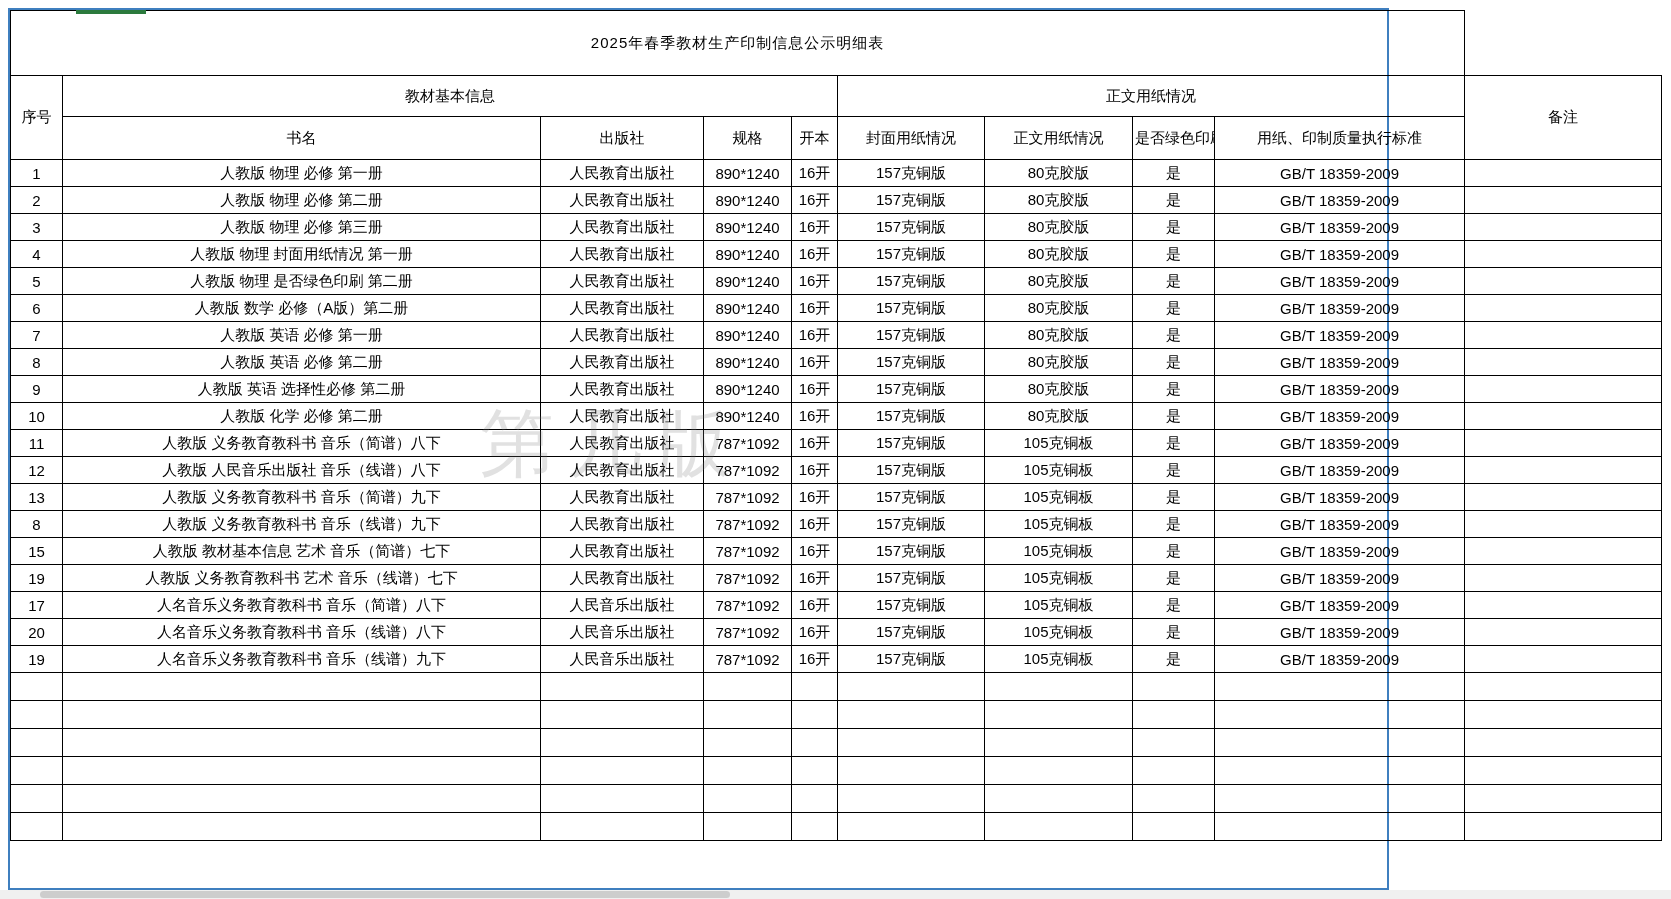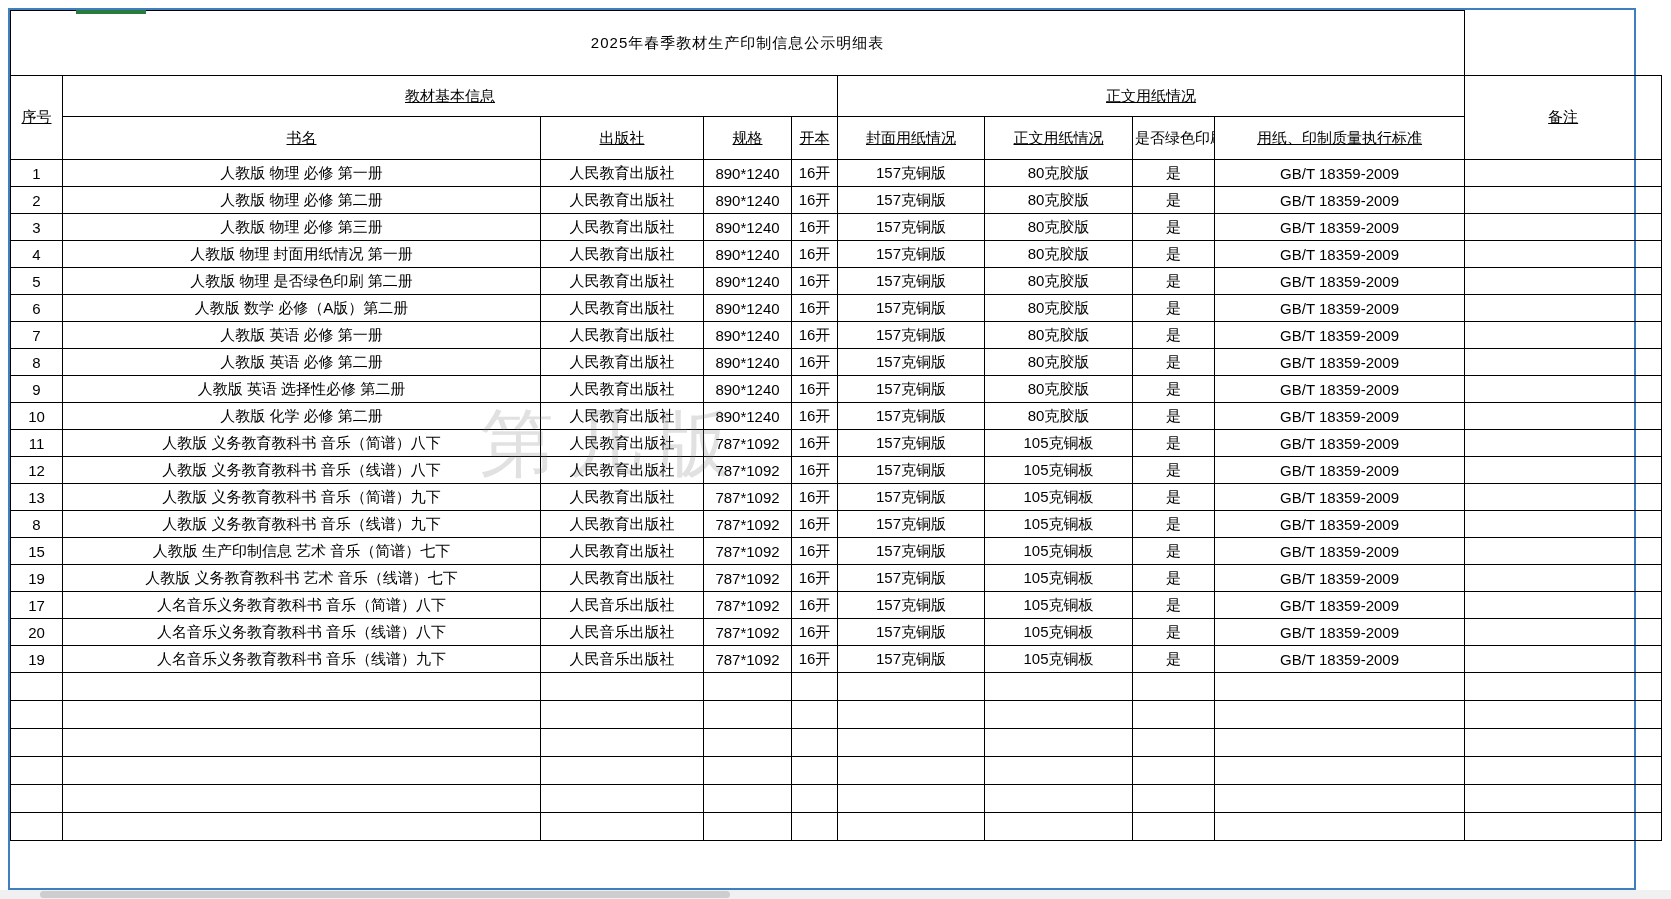--- a/index.html
+++ b/index.html
@@ -10,21 +10,21 @@
   body {
     width: 1671px;
     height: 899px;
     font-family: "Liberation Sans", sans-serif;
     overflow: hidden;
   }
   .sheet-wrap {
     position: absolute;
     left: 8px;
     top: 8px;
-    width: 1628px;
+    width: 1381px;
     height: 882px;
     background: #ffffff;
     border: 2px solid #3f7fbf;
     box-sizing: border-box;
   }
   
   .top-strip {
     position: absolute;
     left: 66px;
     top: 0px;
@@ -59,21 +59,20 @@
     font-weight: bold;
     letter-spacing: 1px;
     text-align: center;
     vertical-align: middle;
   }
   .title-row td.blank-right {
     border: none;
   }
   .hdr {
     font-size: 16px;
-    text-decoration: underline;
   }
   .hdr-small {
     font-size: 14.5px;
     line-height: 1.05;
   }
   td.booktitle {
     text-align: left;
     padding-left: 8px;
     font-size: 15px;
   }
@@ -288,21 +287,21 @@
         <td>787*1092</td>
         <td>16开</td>
         <td>157克铜版</td>
         <td>105克铜板</td>
         <td>是</td>
         <td>GB/T 18359-2009</td>
         <td></td>
       </tr>
       <tr class="data-row">
         <td class="num">12</td>
-        <td class="booktitle">人教版  义务教育教科书  音乐（线谱）八下</td>
+        <td class="booktitle">人教版  人民音乐出版社  音乐（线谱）八下</td>
         <td>人民教育出版社</td>
         <td>787*1092</td>
         <td>16开</td>
         <td>157克铜版</td>
         <td>105克铜板</td>
         <td>是</td>
         <td>GB/T 18359-2009</td>
         <td></td>
       </tr>
       <tr class="data-row">
@@ -324,21 +323,21 @@
         <td>787*1092</td>
         <td>16开</td>
         <td>157克铜版</td>
         <td>105克铜板</td>
         <td>是</td>
         <td>GB/T 18359-2009</td>
         <td></td>
       </tr>
       <tr class="data-row">
         <td class="num">15</td>
-        <td class="booktitle">人教版  生产印制信息  艺术  音乐（简谱）七下</td>
+        <td class="booktitle">人教版  教材基本信息  艺术  音乐（简谱）七下</td>
         <td>人民教育出版社</td>
         <td>787*1092</td>
         <td>16开</td>
         <td>157克铜版</td>
         <td>105克铜板</td>
         <td>是</td>
         <td>GB/T 18359-2009</td>
         <td></td>
       </tr>
       <tr class="data-row">

